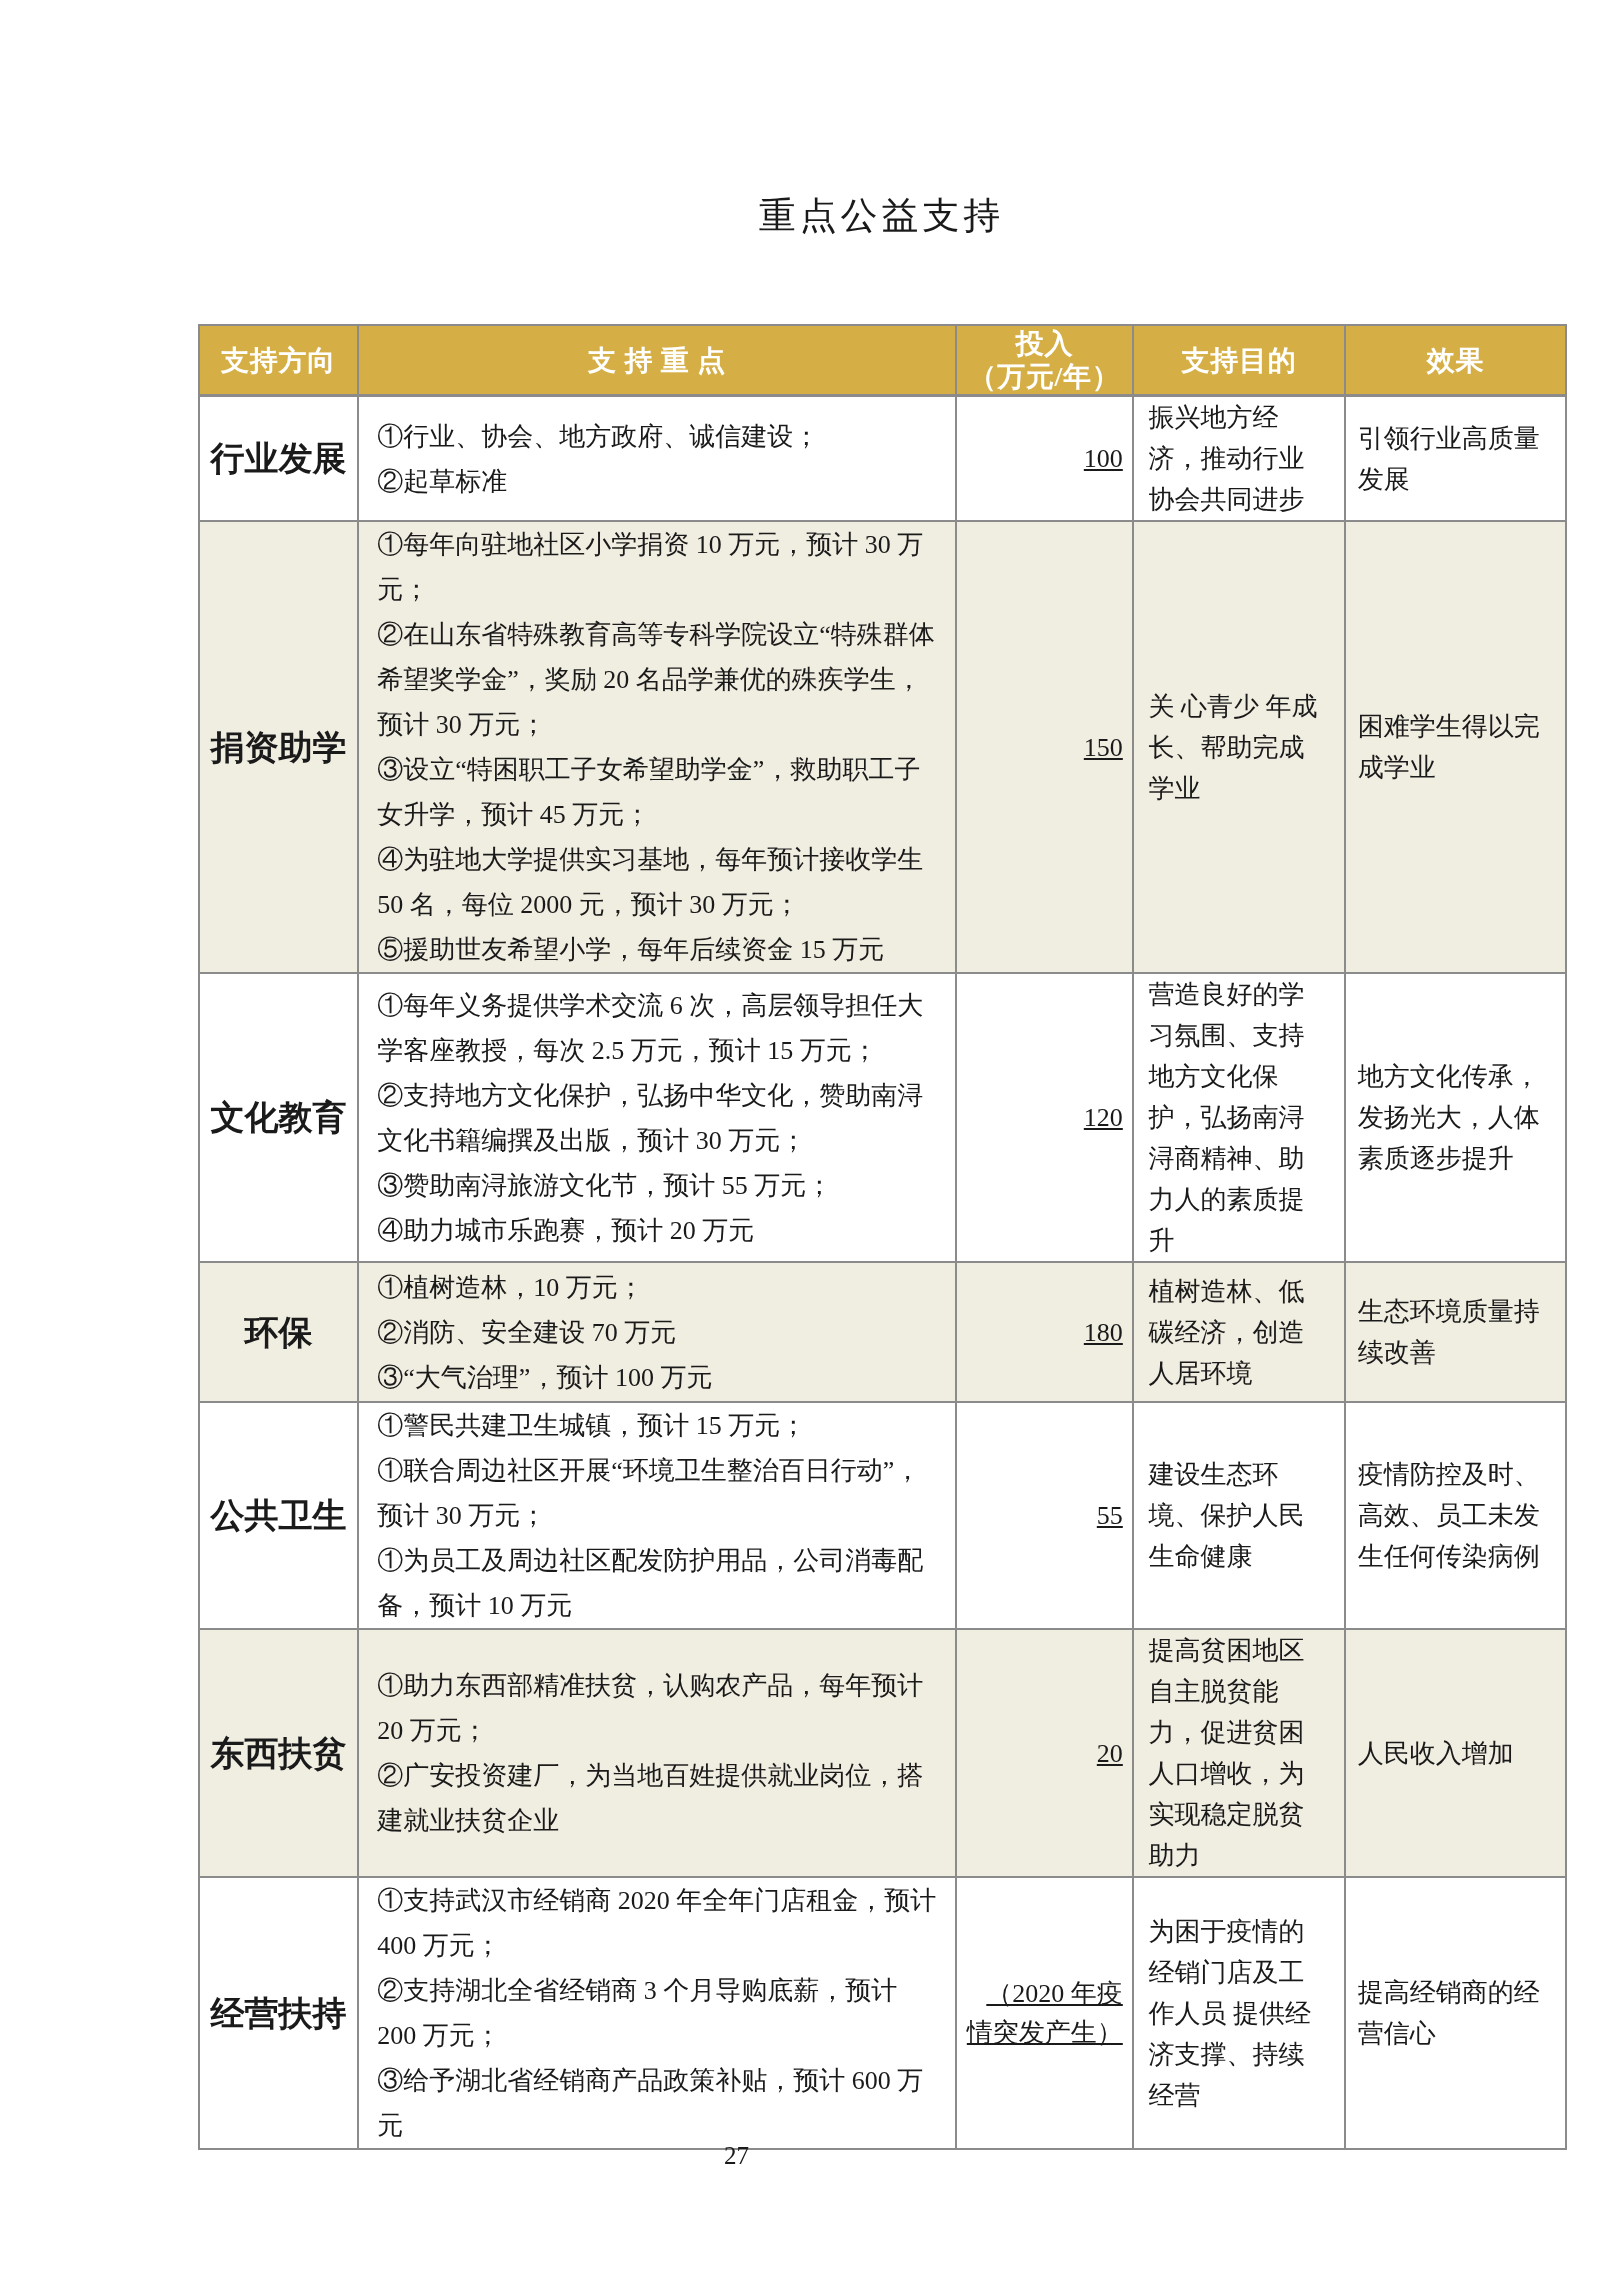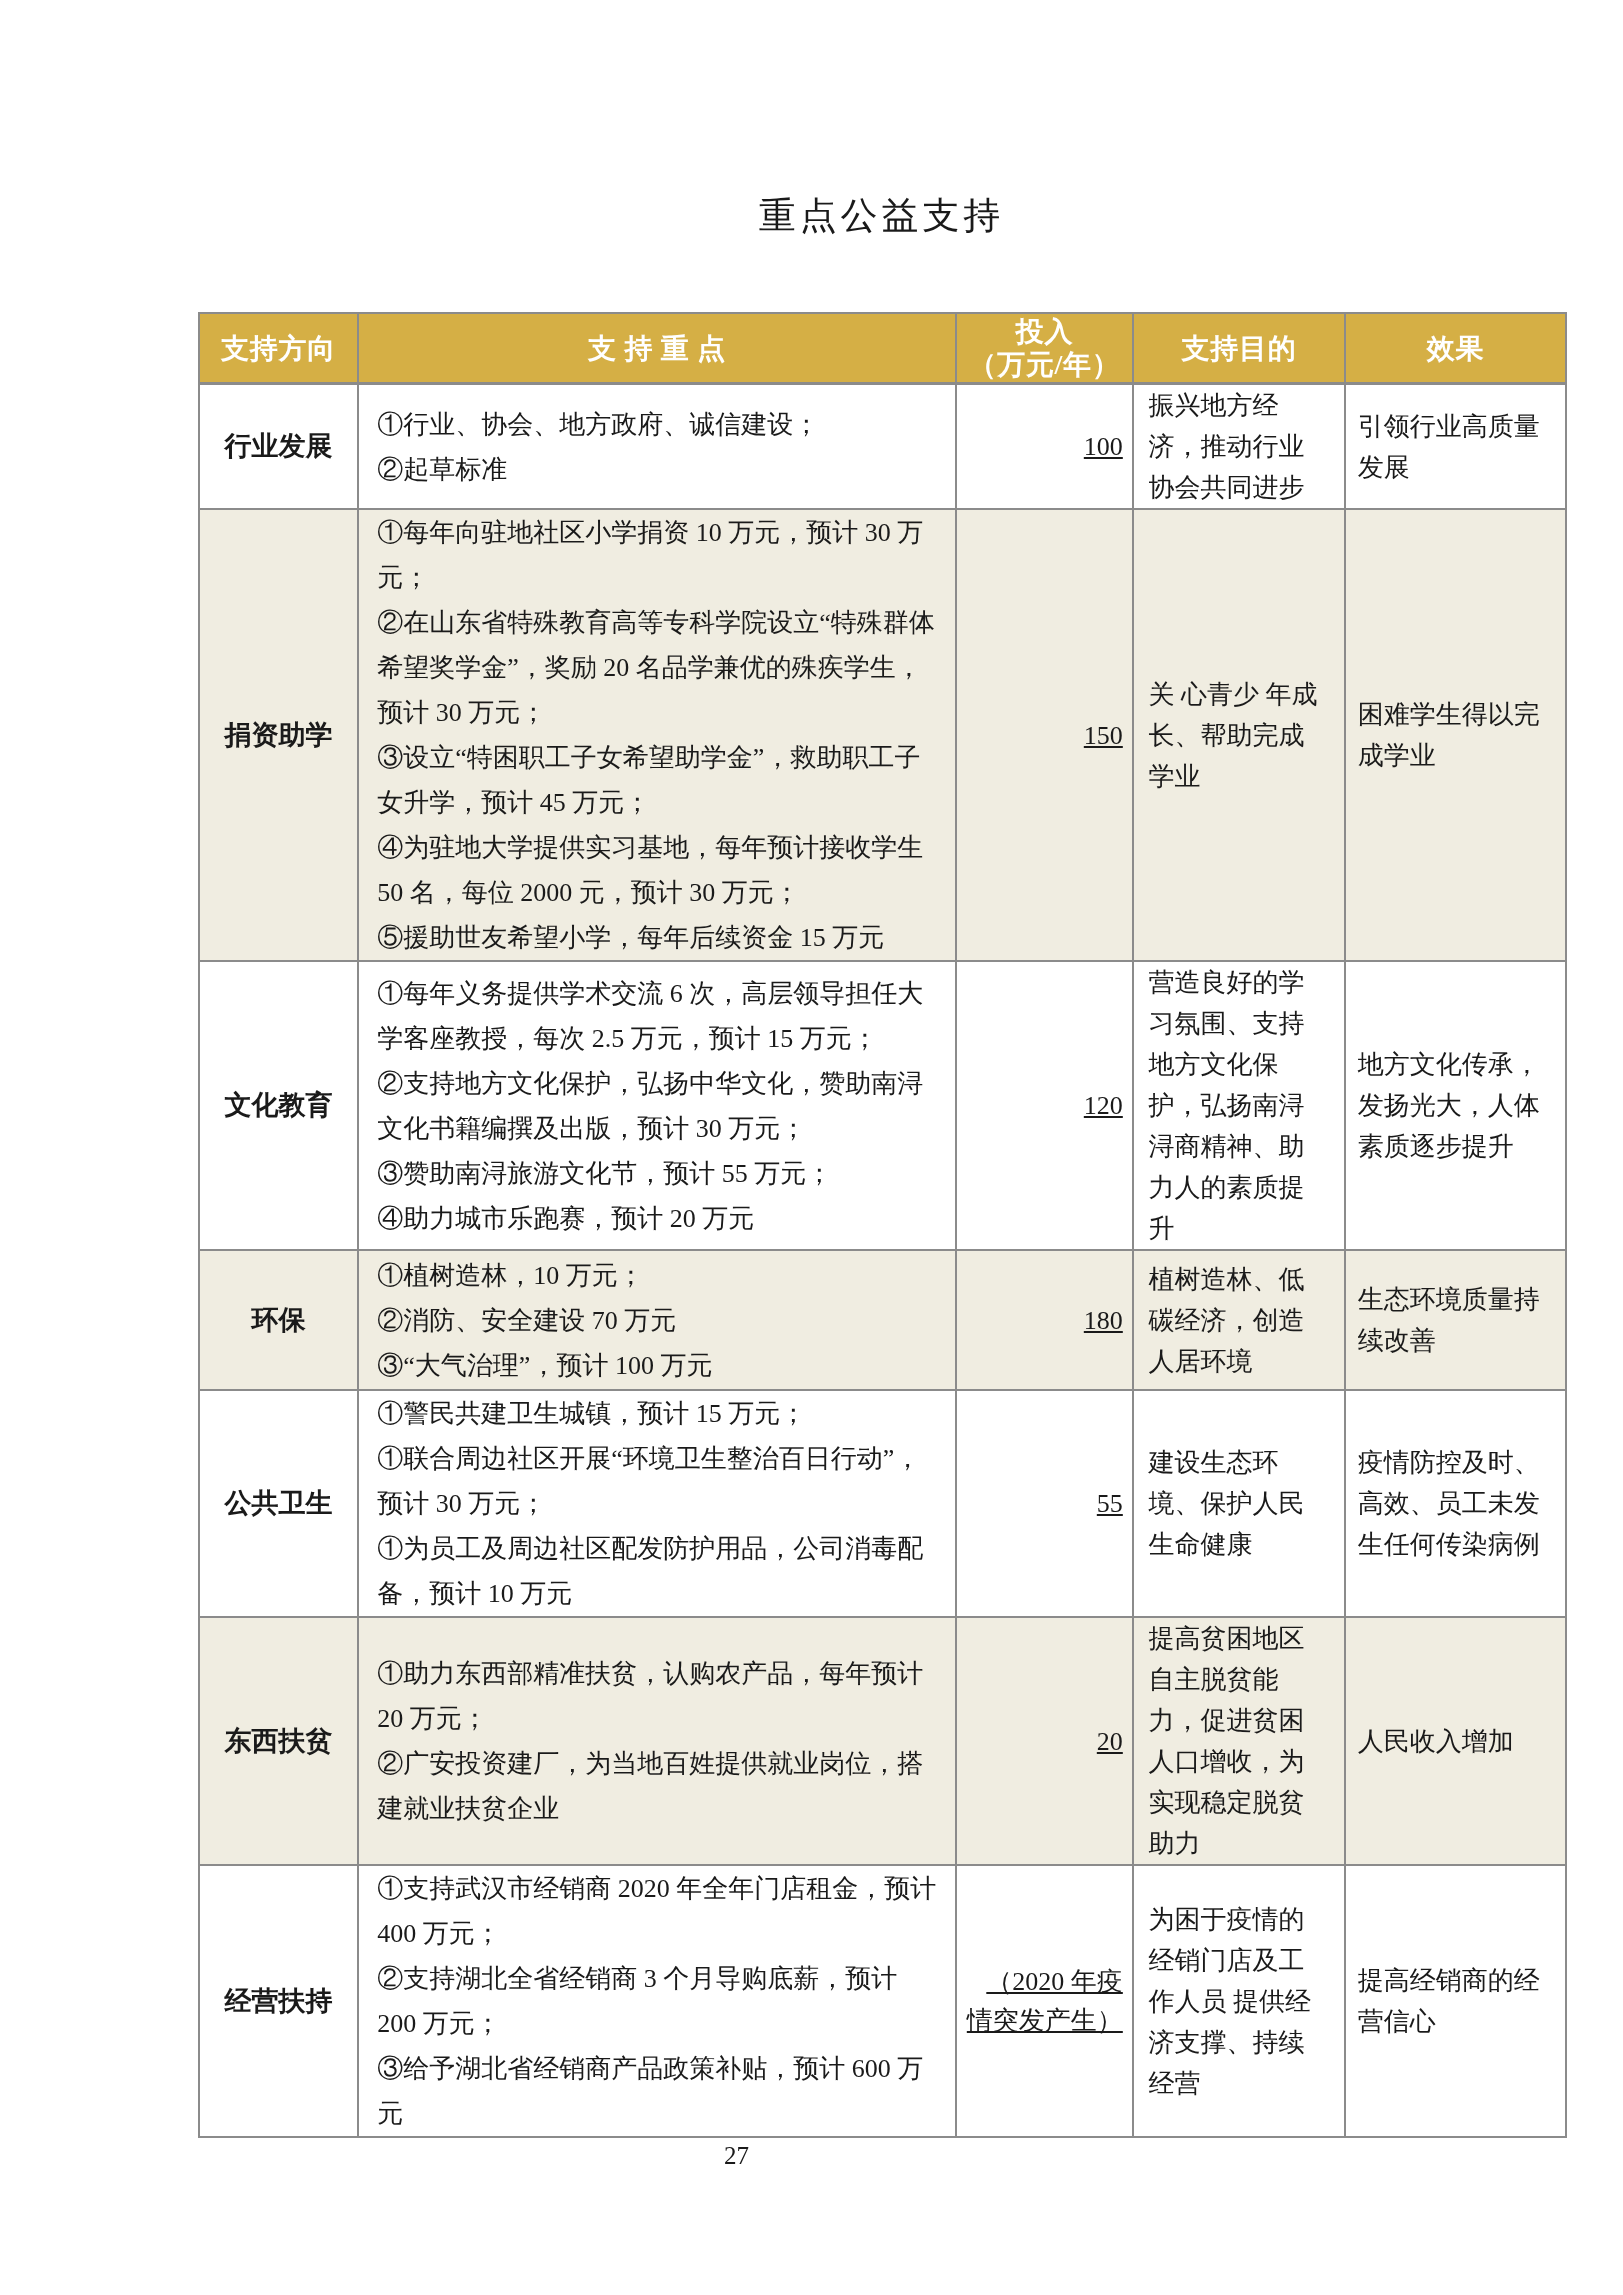--- a/index.html
+++ b/index.html
@@ -11,41 +11,41 @@
   }
   html,body{margin:0;padding:0;}
   body{
     width:1623px;height:2295px;position:relative;background:#FFFFFF;
     font-family:"Liberation Serif","DejaVu Serif",serif;color:var(--text);
   }
   .title{
     position:absolute;top:191px;left:198px;width:1367px;
     text-align:center;font-size:37px;font-weight:normal;letter-spacing:3.9px;
   }
-  .table-wrap{position:absolute;top:312px;left:198px;}
+  .table-wrap{position:absolute;top:324px;left:198px;}
   table{border-collapse:collapse;table-layout:fixed;width:1367px;}
   th,td{border:2.6px solid var(--border);}
   thead tr{height:67px;}
   th{
     background:var(--header-bg);color:var(--header-text);
     font-weight:bold;font-size:28px;text-align:center;vertical-align:middle;
     border-bottom:3.9px solid var(--border);line-height:1.18;
     letter-spacing:0.7px;
   }
   td{font-size:26px;vertical-align:middle;}
   tbody tr:nth-child(even){background:var(--row-alt-bg);}
   tbody tr:nth-child(1){height:115px;}
   tbody tr:nth-child(2){height:409px;}
   tbody tr:nth-child(3){height:274px;}
   tbody tr:nth-child(4){height:140px;}
   tbody tr:nth-child(5){height:105px;}
   tbody tr:nth-child(6){height:196px;}
   tbody tr:nth-child(7){height:213px;}
   tbody tr:nth-child(8){height:226px;}
-  .col-direction{font-weight:bold;text-align:center;font-size:27px;line-height:39px;padding:0 5.2px;}
+  .col-direction{font-weight:bold;text-align:center;font-size:34px;line-height:39px;padding:0 5.2px;}
   .col-items{padding:0 18.3px;text-align:left;line-height:45px;}
   .col-investment{text-align:right;line-height:39px;padding:0 9.2px;text-decoration:underline;}
   .col-purpose{padding:0 14.4px;text-align:left;line-height:41px;}
   .col-effect{padding:0 11.8px;text-align:left;line-height:41px;}
   .page-number{
     position:absolute;top:2142px;left:0;width:1473px;
     text-align:center;font-size:25px;
   }
 </style>
 </head>

